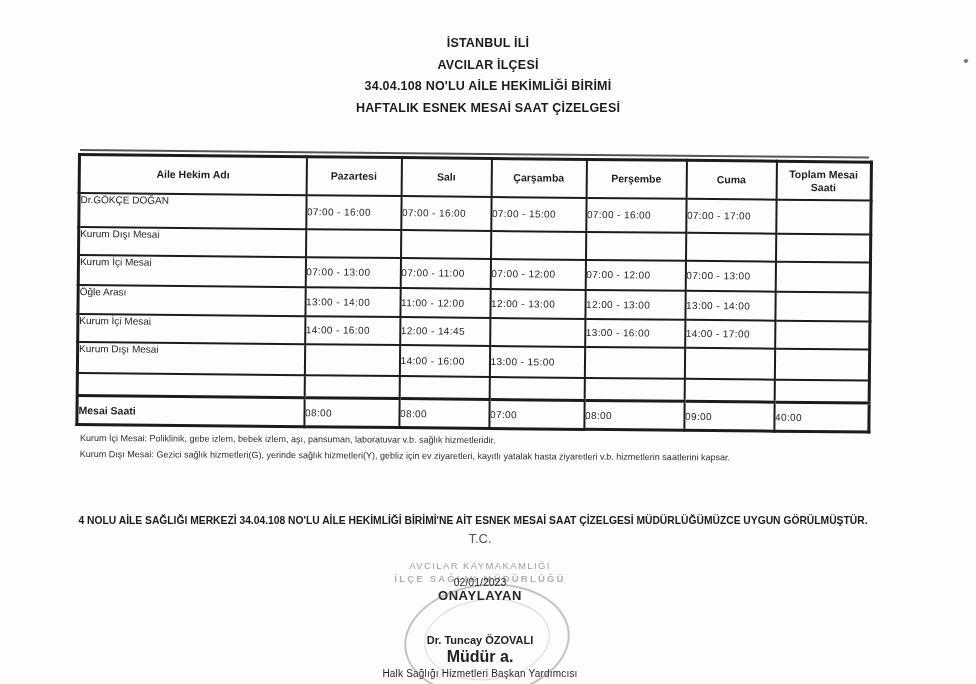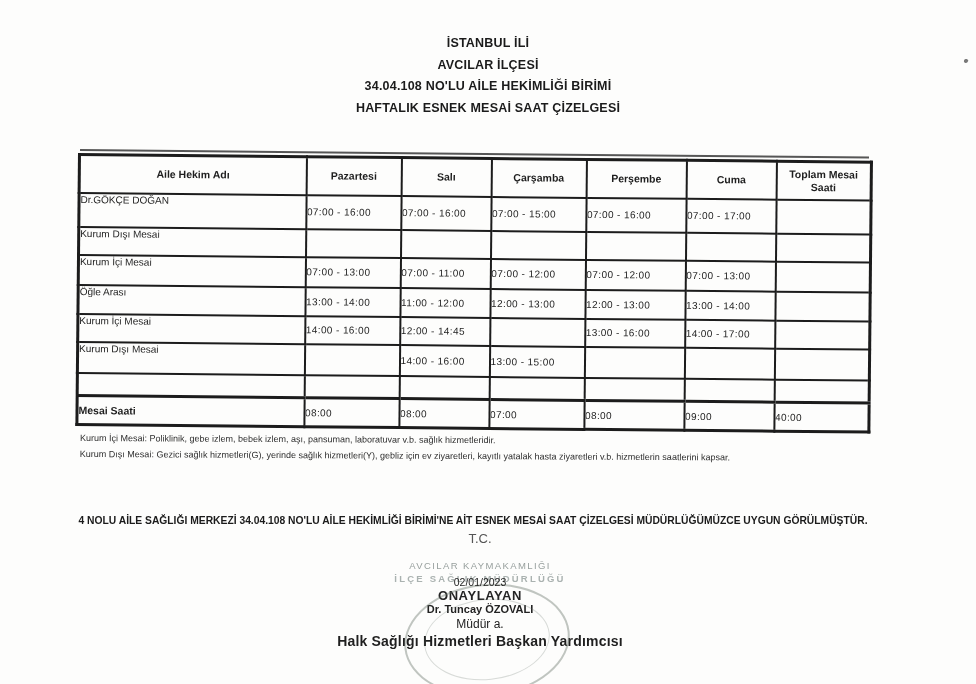--- a/index.html
+++ b/index.html
@@ -80,24 +80,24 @@
     font-size:9.5px; font-weight:normal; color:#98a09e;
     letter-spacing:1.4px; margin-top:14px;
   }
   .stamp-line3 { position:relative; height:15px; margin-top:1px; }
   .stamp-ghost {
     position:absolute; left:0; right:0; top:1px;
     font-size:9.5px; font-weight:bold; color:#aab2b0; letter-spacing:2.2px;
   }
   .stamp-date { position:relative; font-size:10.5px; font-weight:normal; color:#232323; z-index:1; }
   .stamp-onaylayan { font-size:13px; font-weight:bold; margin-top:1px; letter-spacing:0.6px; color:#242424; }
-  .signer { }
+  .signer { margin-top:31px; }
   .signer-name { font-size:11px; font-weight:bold; color:#222; }
-  .signer-role { font-size:12px; font-weight:normal; margin-top:2px; color:#222; }
-  .signer-title { font-size:14px; font-weight:bold; margin-top:2px; color:#1f1f1f; letter-spacing:0.2px; }
+  .signer-role { font-size:16px; font-weight:bold; margin-top:2px; color:#222; }
+  .signer-title { font-size:10px; font-weight:normal; margin-top:2px; color:#1f1f1f; letter-spacing:0.2px; }
 
   
   .stamp-ellipse { position:absolute; border-radius:50%; pointer-events:none; }
   .stamp-ellipse.outer {
     left:404px; top:584px; width:162px; height:108px;
     border:2px solid rgba(108,118,110,0.42); transform:rotate(-6deg);
   }
   .stamp-ellipse.inner {
     left:424px; top:599px; width:124px; height:79px;
     border:1.5px solid rgba(108,118,110,0.25); transform:rotate(-6deg);

